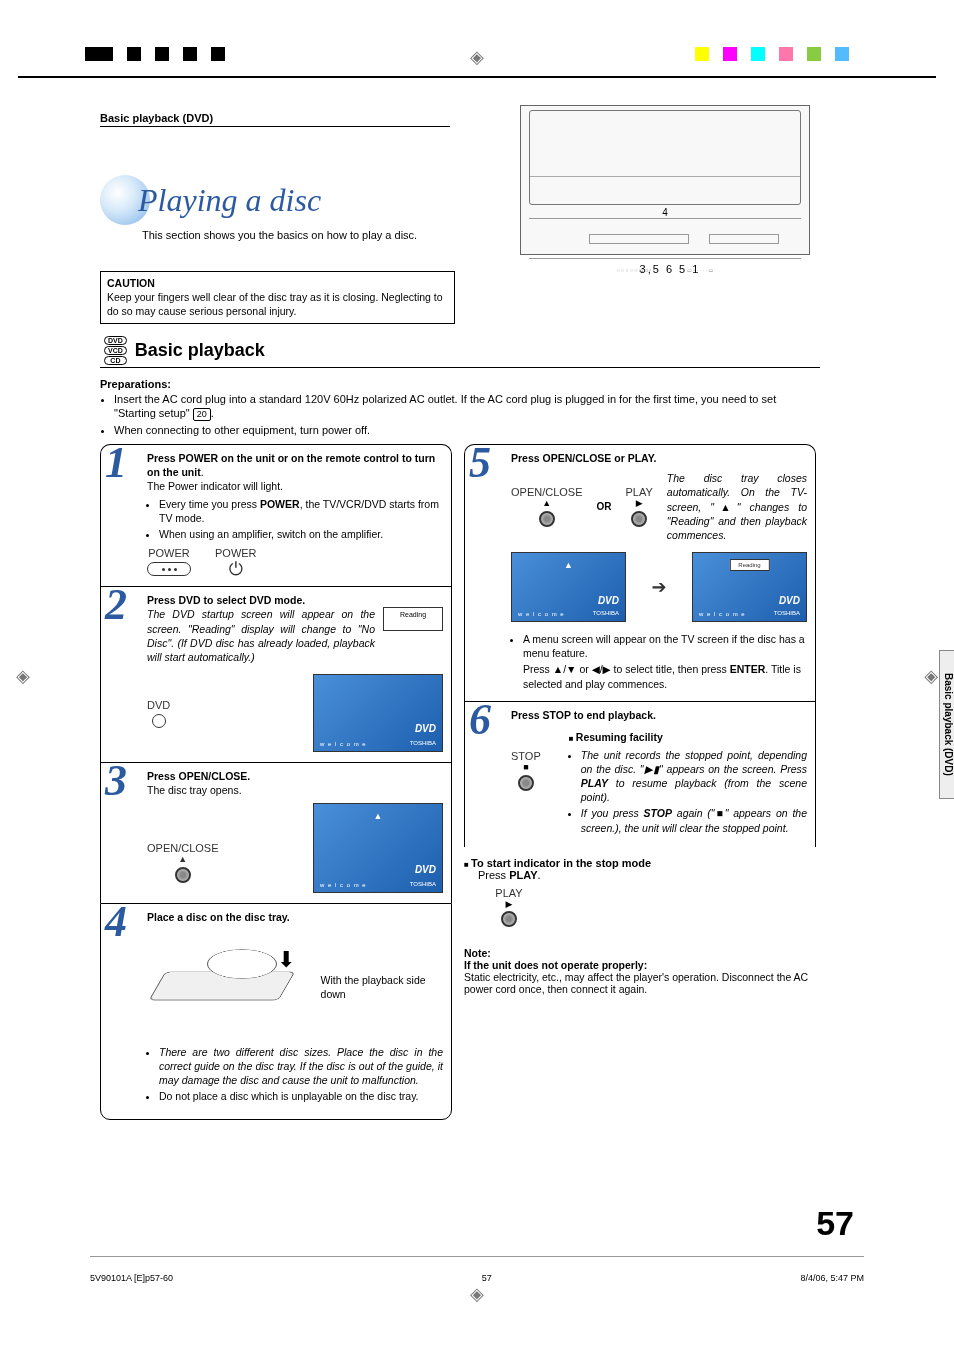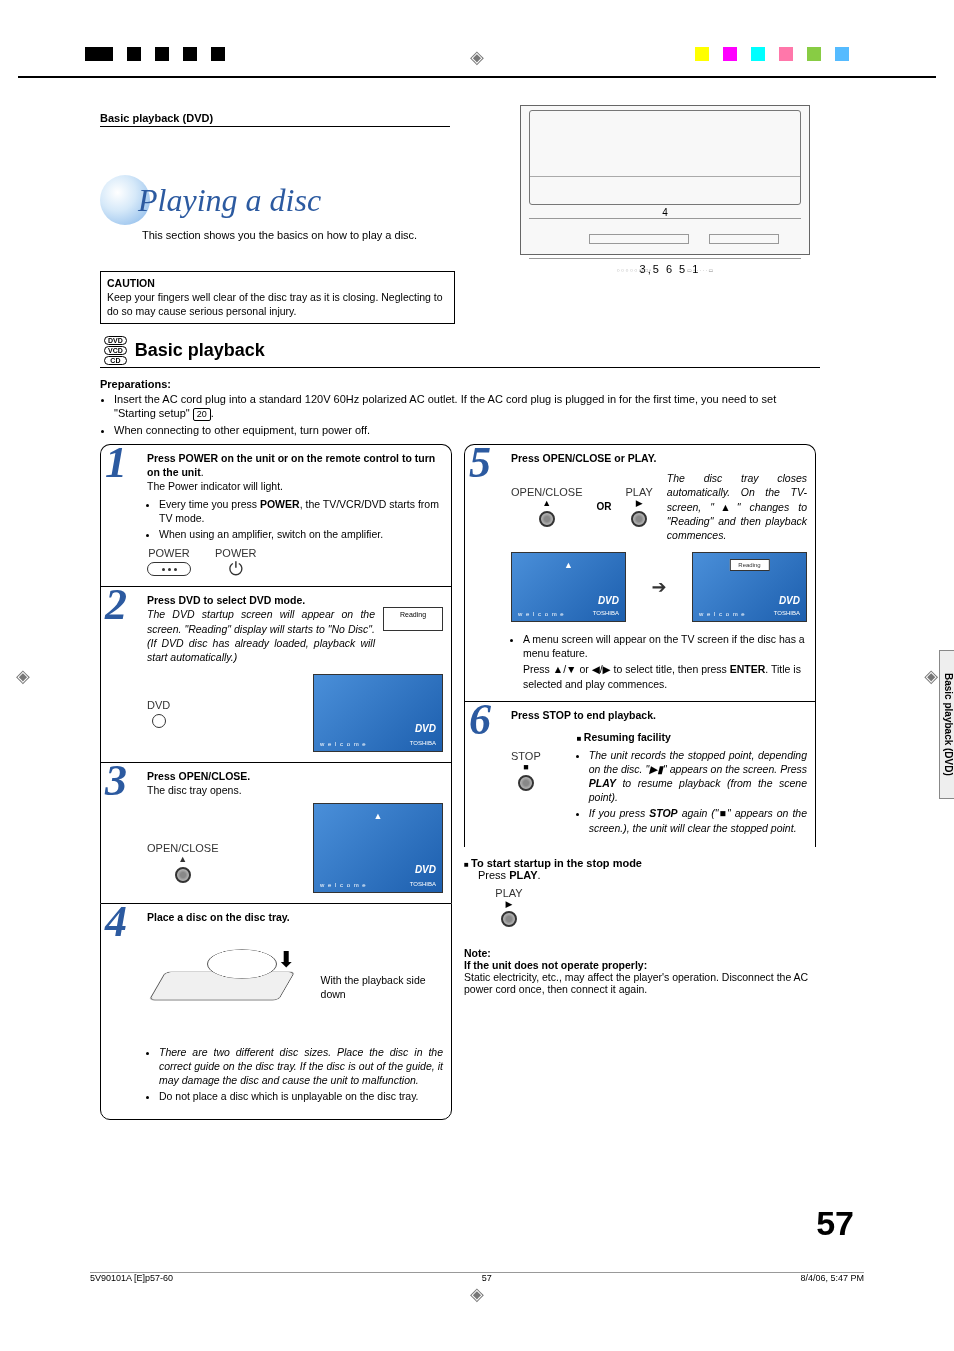--- a/index.html
+++ b/index.html
@@ -61,21 +61,21 @@
   .screen .logo { position:absolute; bottom:4px; right:6px; font-weight:bold; font-style:italic; font-size:10px;}
   .screen .brand { position:absolute; bottom:4px; right:6px; font-size:6px;}
   .screen .welcome { position:absolute; bottom:3px; left:6px; font-size:6px; letter-spacing:1px;}
   .screen .reading-box { position:absolute; top:6px; left:50%; transform:translateX(-50%); background:#fff; color:#333; font-size:6px; padding:1px 8px; border:0.5px solid #333;}
   .screen .eject-sym { position:absolute; top:6px; left:50%; transform:translateX(-50%); color:#fff; font-size:9px;}
   .remote-label { font-size:11px; color:#333; text-align:center;}
   .note-block { margin-top:20px; font-size:10.5px; }
   .note-block .nh { font-weight:bold;}
   .side-tab { position:absolute; right:-4px; top:650px; writing-mode:vertical-rl; font-size:10px; font-weight:bold; background:#eee; padding:22px 3px; border:1px solid #888;}
   .pagenum { position:absolute; right:100px; bottom:108px; font-size:34px; font-weight:bold;}
-  .footer { position:absolute; bottom:68px; left:90px; right:90px; font-size:9px; display:flex; justify-content:space-between; border-top:0.5px solid #999; padding-top:0;}
+  .footer { position:absolute; bottom:68px; left:90px; right:90px; font-size:9px; display:flex; justify-content:space-between; border-top:0.5px solid #999; padding-top:16px;}
   .or-word { font-weight:bold; text-align:center; margin:0 6px; font-size:10px;}
   .arrow-r { font-size:18px; color:#333;}
   .sq { font-size:8px;}
   .tv-outer{border:1.5px solid #777;border-radius:3px;height:95px;position:relative;margin:4px 8px;}
   .tv-controls{position:absolute;bottom:6px;left:0;right:0;height:22px;border-top:1px solid #aaa;display:flex;align-items:center;justify-content:space-around;font-size:6px;color:#888;}
   .dev-body{border-top:1px solid #999;height:40px;margin:0 8px;display:flex;align-items:center;}
   .dev-tray{width:100px;height:10px;border:1px solid #999;margin-left:60px;}
   .dev-door{width:70px;height:10px;border:1px solid #999;margin-left:20px;}
   .dev-panel{border-top:1px solid #999;height:22px;margin:0 8px;font-size:5px;color:#888;display:flex;align-items:center;justify-content:center;gap:30px;}
   .disc-tray-fig { position:relative; width:180px; height:90px; margin:6px 0;}
@@ -206,21 +206,21 @@
               </div>
             </div>
           </div>
         </div>
 
         <div class="step">
           <div class="stepnum">2</div>
           <div class="step-body">
             <div class="hd">Press DVD to select DVD mode.</div>
             <div class="flex-row">
-              <div style="flex:1" class="fill">The DVD startup screen will appear on the screen. "Reading" display will starts to "No Disc". (If DVD disc has already loaded, playback will start automatically.)</div>
+              <div style="flex:1" class="fill">The DVD startup screen will appear on the screen. "Reading" display will change to "No Disc". (If DVD disc has already loaded, playback will start automatically.)</div>
               <div style="width:60px;height:24px;border:1px solid #333;font-size:7px;text-align:center;padding-top:2px">Reading</div>
             </div>
             <div class="mini-fig" style="justify-content:space-between;margin-top:10px;">
               <div class="btn-icon">
                 <span class="remote-label">DVD</span>
                 <div style="width:14px;height:14px;border:1.5px solid #333;border-radius:50%;margin:2px auto 0 auto;"></div>
               </div>
               <div class="screen">
                 <div class="logo" style="bottom:16px">DVD</div>
                 <div class="brand">TOSHIBA</div>
@@ -317,33 +317,33 @@
         <div class="step">
           <div class="stepnum">6</div>
           <div class="step-body">
             <div class="hd">Press STOP to end playback.</div>
             <div class="flex-row" style="margin-top:8px;">
               <div class="btn-icon" style="margin-top:20px;">
                 <span class="remote-label">STOP</span>
                 <div style="font-size:9px;">■</div>
                 <div class="circ"></div>
               </div>
-              <div style="flex:1;margin-left:28px;">
+              <div style="flex:1;margin-left:20px;">
                 <div><span class="sq">■ </span><b>Resuming facility</b></div>
                 <ul>
                   <li class="fill"><span>The unit records the stopped point, depending on the disc. "▶▮" appears on the screen. Press </span><b>PLAY</b><span> to resume playback (from the scene point).</span></li>
                   <li class="fill"><span>If you press </span><b>STOP</b><span> again ("■" appears on the screen.), the unit will clear the stopped point.</span></li>
                 </ul>
               </div>
             </div>
           </div>
         </div>
 
         <div style="margin-top:10px">
-          <div><span class="sq">■ </span><b>To start startup in the stop mode</b></div>
+          <div><span class="sq">■ </span><b>To start indicator in the stop mode</b></div>
           <div style="margin-left:14px"><span>Press </span><b>PLAY</b><span>.</span></div>
           <div class="btn-icon" style="margin-left:30px;margin-top:6px;width:30px;">
             <span class="remote-label">PLAY</span>
             <div style="font-size:9px;">▶</div>
             <div class="circ"></div>
           </div>
         </div>
 
         <div class="note-block">
           <div class="nh">Note:</div>

